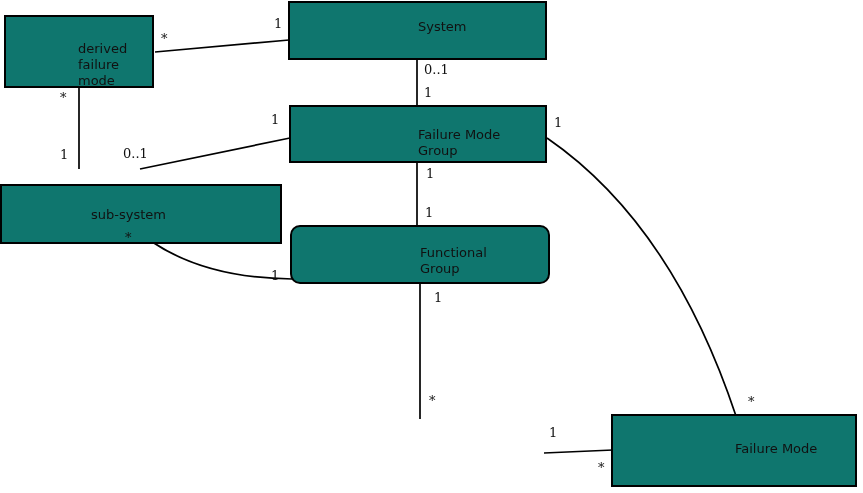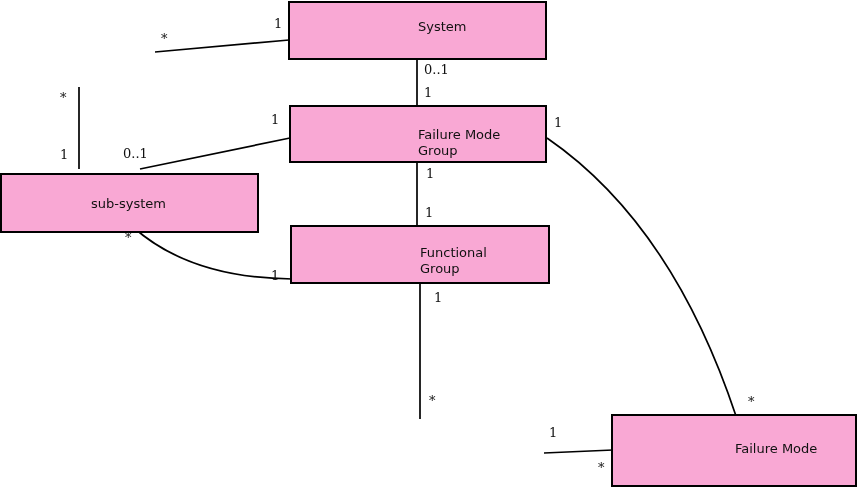--- a/index.html
+++ b/index.html
@@ -23,21 +23,21 @@
     height: 493px;
   }
   .edges path {
     stroke: #000000;
     stroke-width: 1.7;
     fill: none;
   }
   .node {
     position: absolute;
     box-sizing: border-box;
-    background: #f9a8d4;
+    background: #0f766e;
     border: 2px solid #000000;
   }
   .node-label {
     position: absolute;
     font-size: 13px;
     line-height: 16px;
     color: #111111;
     white-space: nowrap;
   }
   .mult {
@@ -59,41 +59,48 @@
     <path d="M417,59 L417,106"></path>
     <path d="M79,87 L79,169"></path>
     <path d="M140,169 L290,138"></path>
     <path d="M417,162 L417,226"></path>
     <path d="M133,227 Q190,278 292,279"></path>
     <path d="M420,283 L420,419"></path>
     <path d="M544,453 L613,450"></path>
     <path d="M547,138 Q672,224 736,416"></path>
   </svg>
 
+  <div class="node" style="left:4px; top:15px; width:150px; height:73px;">
+    <div class="node-label" style="left:72px; top:24px;">
+      <div>derived</div>
+      <div>failure</div>
+      <div>mode</div>
+    </div>
+  </div>
 
   <div class="node" style="left:288px; top:1px; width:259px; height:59px;">
     <div class="node-label" style="left:128px; top:16px;">
       <div>System</div>
     </div>
   </div>
 
   <div class="node" style="left:289px; top:105px; width:258px; height:58px;">
     <div class="node-label" style="left:127px; top:20px;">
       <div>Failure Mode</div>
       <div>Group</div>
     </div>
   </div>
 
-  <div class="node" style="left:0px; top:173px; width:259px; height:60px;">
+  <div class="node" style="left:0px; top:184px; width:282px; height:60px;">
     <div class="node-label" style="left:89px; top:21px;">
       <div>sub-system</div>
     </div>
   </div>
 
-  <div class="node" style="left:290px; top:225px; width:260px; height:59px;">
+  <div class="node" style="left:290px; top:225px; width:260px; height:59px;border-radius:10px;">
     <div class="node-label" style="left:128px; top:18px;">
       <div>Functional</div>
       <div>Group</div>
     </div>
   </div>
 
 
   <div class="node" style="left:611px; top:414px; width:246px; height:73px;">
     <div class="node-label" style="left:122px; top:25px;">
       <div>Failure Mode</div>

